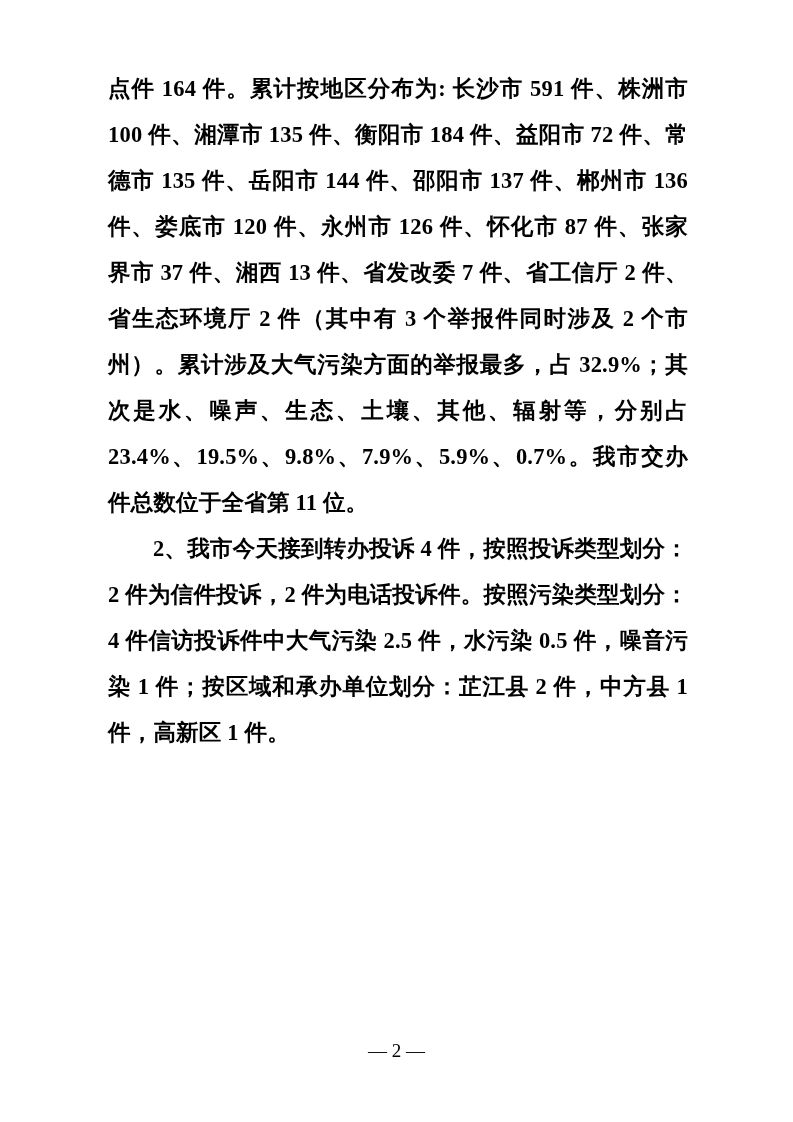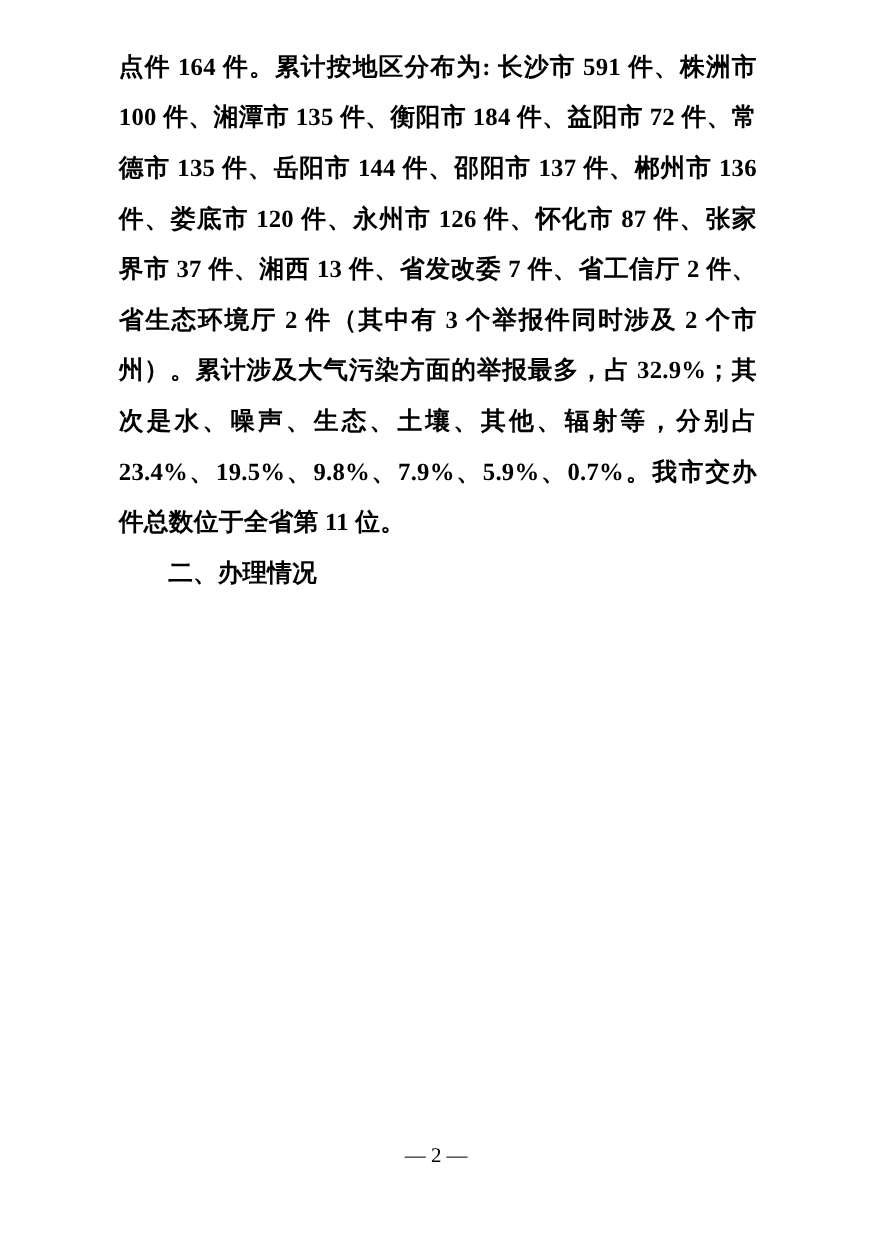--- a/index.html
+++ b/index.html
@@ -15,21 +15,21 @@
     position: relative;
     overflow: hidden;
   }
   .page {
     position: absolute;
     top: 0;
     left: 0;
     width: 793px;
     height: 984px;
     box-sizing: border-box;
-    padding: 38px 108px 0 108px;
+    padding: 66px 108px 0 108px;
   }
   .doc-body {
     width: 580px;
   }
   p.para {
     margin: 0 0 0 0;
     font-size: 22.5px;
     line-height: 46px;
     text-align: justify;
     text-justify: inter-ideograph;
@@ -60,20 +60,20 @@
   }
 </style>
 </head>
 <body>
 
 <div class="page">
   <div class="doc-body">
 
     <p class="para">点件 164 件。累计按地区分布为: 长沙市 591 件、株洲市 100 件、湘潭市 135 件、衡阳市 184 件、益阳市 72 件、常德市 135 件、岳阳市 144 件、邵阳市 137 件、郴州市 136 件、娄底市 120 件、永州市 126 件、怀化市 87 件、张家界市 37 件、湘西 13 件、省发改委 7 件、省工信厅 2 件、省生态环境厅 2 件（其中有 3 个举报件同时涉及 2 个市州）。累计涉及大气污染方面的举报最多，占 32.9%；其次是水、噪声、生态、土壤、其他、辐射等，分别占 23.4%、19.5%、9.8%、7.9%、5.9%、0.7%。我市交办件总数位于全省第 11 位。</p>
 
+    <p class="para indent">2、我市今天接到转办投诉 4 件，按照投诉类型划分：2 件为信件投诉，2 件为电话投诉件。按照污染类型划分：4 件信访投诉件中大气污染 2.5 件，水污染 0.5 件，噪音污染 1 件；按区域和承办单位划分：芷江县 2 件，中方县 1 件，高新区 1 件。</p>
 
-    <p class="heading">二、办理情况</p>
 
 
   </div>
 </div>
 
 <div class="footer">— 2 —</div>
 
 </body></html>

